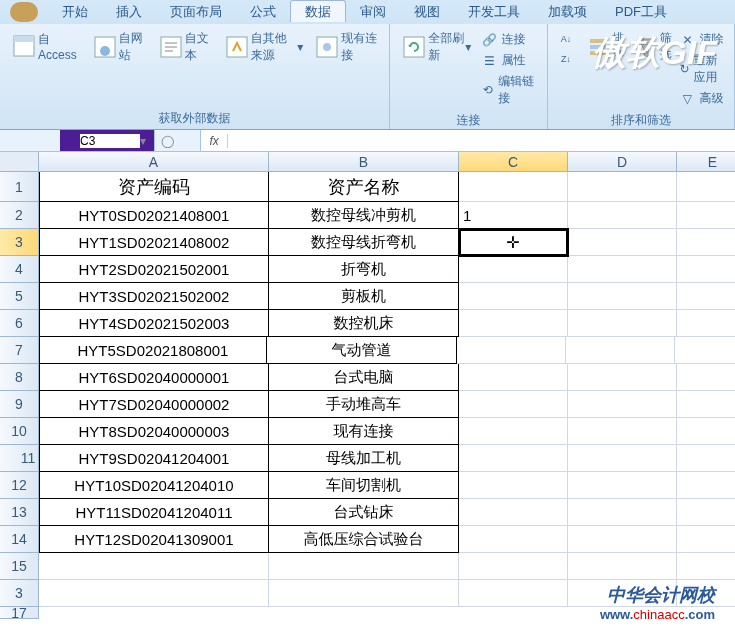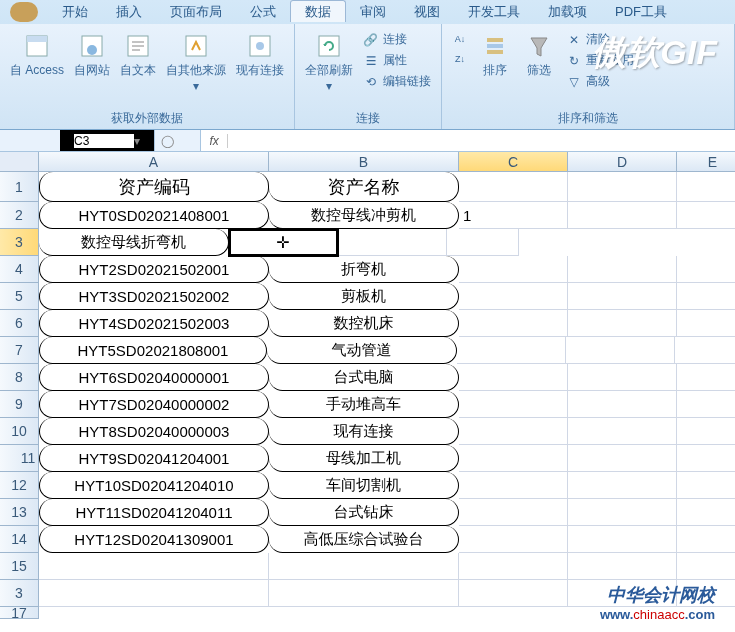--- a/index.html
+++ b/index.html
@@ -8,47 +8,47 @@
   .ribbon { background: linear-gradient(#d4e8f8, #b8d8f0); border-bottom: 1px solid #7ba7ce; }
   .tabs { display: flex; height: 24px; align-items: center; padding-left: 10px; }
   .tab-btn { background: #c8a05a; width: 28px; height: 20px; border-radius: 10px; margin-right: 10px; }
   .tab { padding: 3px 14px; color: #2a5a8a; cursor: pointer; font-size: 13px; }
   .tab.active { background: #f0f6fc; border: 1px solid #9cb8d6; border-bottom: none; border-radius: 3px 3px 0 0; }
   
   .ribbon-body { display: flex; height: 105px; background: linear-gradient(#e8f2fc, #d0e4f5); }
   .group { border-right: 1px solid #a8c5e0; padding: 4px 6px 0 6px; display: flex; flex-direction: column; }
   .group-content { flex: 1; display: flex; align-items: flex-start; gap: 2px; }
   .group-label { text-align: center; color: #3a6a9a; font-size: 12px; padding: 2px 0; }
-  .btn-large { display: flex; flex-direction: column; align-items: center; padding: 2px 4px; cursor: pointer; color: #3a6a9a; min-width: 42px; }
+  .btn-large { display: flex; flex-direction: row; align-items: center; padding: 2px 4px; cursor: pointer; color: #3a6a9a; min-width: 42px; }
   .icon-box { width: 32px; height: 32px; display: flex; align-items: center; justify-content: center; }
   .btn-small-list { display: flex; flex-direction: column; gap: 2px; padding: 2px; }
   .btn-small { display: flex; align-items: center; gap: 4px; cursor: pointer; color: #3a6a9a; padding: 1px 2px; }
   .small-icon { width: 16px; height: 16px; display: inline-flex; align-items: center; justify-content: center; }
   
   .name-fx-bar { display: flex; height: 22px; border-bottom: 1px solid #a8c5e0; background: #e8f2fc; align-items: center; }
-  .name-box { width: 95px; border-right: 1px solid #a8c5e0; padding: 0 8px; display: flex; align-items: center; justify-content: center; background: #000000; height: 100%; margin-left: 60px; }
+  .name-box { width: 95px; border-right: 1px solid #a8c5e0; padding: 0 8px; display: flex; align-items: center; justify-content: flex-end; background: #4c1d95; height: 100%; margin-left: 60px; }
   .name-box input { border: none; width: 60px; outline: none; font-size: 12px; }
   .fx-area { display: flex; align-items: center; flex: 1; background: #fff; height: 100%; border-left: 1px solid #a8c5e0; margin-left: 20px; }
   .fx-icon { padding: 0 8px; font-style: italic; color: #555; border-right: 1px solid #ccc; }
   .fx-input { border: none; flex: 1; padding: 0 6px; outline: none; }
   
   .sheet-area { display: flex; }
   .corner { width: 39px; height: 20px; background: #e4ecf7; border-right: 1px solid #9eb6ce; border-bottom: 1px solid #9eb6ce; }
   .col-headers { display: flex; }
   .col-h { height: 20px; background: linear-gradient(#f5f9fd, #dce8f5); border-right: 1px solid #9eb6ce; border-bottom: 1px solid #9eb6ce; text-align: center; line-height: 20px; color: #3a5a7a; cursor: pointer; font-size: 14px; }
   .col-h.sel { background: linear-gradient(#ffe9a8, #ffd978); }
   .row-headers { display: flex; flex-direction: column; }
   .row-h { width: 39px; background: linear-gradient(90deg, #f5f9fd, #dce8f5); border-right: 1px solid #9eb6ce; border-bottom: 1px solid #9eb6ce; text-align: center; color: #3a5a7a; cursor: pointer; font-size: 14px; display: flex; align-items: center; justify-content: center; }
   .row-h.sel { background: linear-gradient(90deg, #ffe9a8, #ffd978); }
   
   .grid { position: relative; }
   .gridrow { display: flex; }
   .cell { border-right: 1px solid #d0d7e5; border-bottom: 1px solid #d0d7e5; padding: 0 4px; font-size: 15px; display: flex; align-items: center; overflow: hidden; white-space: nowrap; }
   .cell.hdr { font-size: 18px; justify-content: center; }
-  .cell.data { border-right: 1px solid #000; border-bottom: 1px solid #000; justify-content: center; font-family: Arial, sans-serif; border-radius: 14px; }
+  .cell.data { border-right: 1px solid #000; border-bottom: 1px solid #000; justify-content: center; font-family: Arial, sans-serif; }
   .cell.data.left-edge { border-left: 1px solid #000; }
   .cell.active { outline: 3px solid #000; outline-offset: -2px; z-index: 2; position: relative; }
   
   .watermark1 { position: absolute; top: 30px; right: 18px; font-size: 34px; font-weight: bold; font-style: italic; color: #fff; text-shadow: 1px 1px 2px rgba(0,0,0,0.3); pointer-events: none; }
   .watermark2 { position: absolute; bottom: 10px; right: 20px; text-align: right; pointer-events: none; }
   .watermark2 .t1 { font-size: 18px; font-weight: bold; color: #2a5a9a; font-style: italic; }
   .watermark2 .t2 { font-size: 13px; color: #c00; }
   .watermark2 .t2 b { color: #2a5a9a; }
 </style>
 </head>
@@ -245,20 +245,21 @@
           <div class="cell" style="width: 72px; height: 30px;"></div>
         </div>
         <div class="gridrow">
           <div class="cell data left-edge" style="width: 230px; height: 27px;">HYT0SD02021408001</div>
           <div class="cell data" style="width: 190px; height: 27px;">数控母线冲剪机</div>
           <div class="cell" style="width: 109px; height: 27px;">1</div>
           <div class="cell" style="width: 109px; height: 27px;"></div>
           <div class="cell" style="width: 72px; height: 27px;"></div>
         </div>
         <div class="gridrow">
+          <div class="cell data left-edge" style="width: 230px; height: 27px;">HYT1SD02021408002</div>
           <div class="cell data" style="width: 190px; height: 27px;">数控母线折弯机</div>
           <div class="cell active" style="width: 109px; height: 27px; position: relative; justify-content: center;">
             <span style="position: absolute; left: 50%; top: 50%; transform: translate(-50%, -50%); font-size: 16px; color: rgb(0, 0, 0);">✛</span>
           </div>
           <div class="cell" style="width: 109px; height: 27px;"></div>
           <div class="cell" style="width: 72px; height: 27px;"></div>
         </div>
         <div class="gridrow">
           <div class="cell data left-edge" style="width: 230px; height: 27px;">HYT2SD02021502001</div>
           <div class="cell data" style="width: 190px; height: 27px;">折弯机</div>

